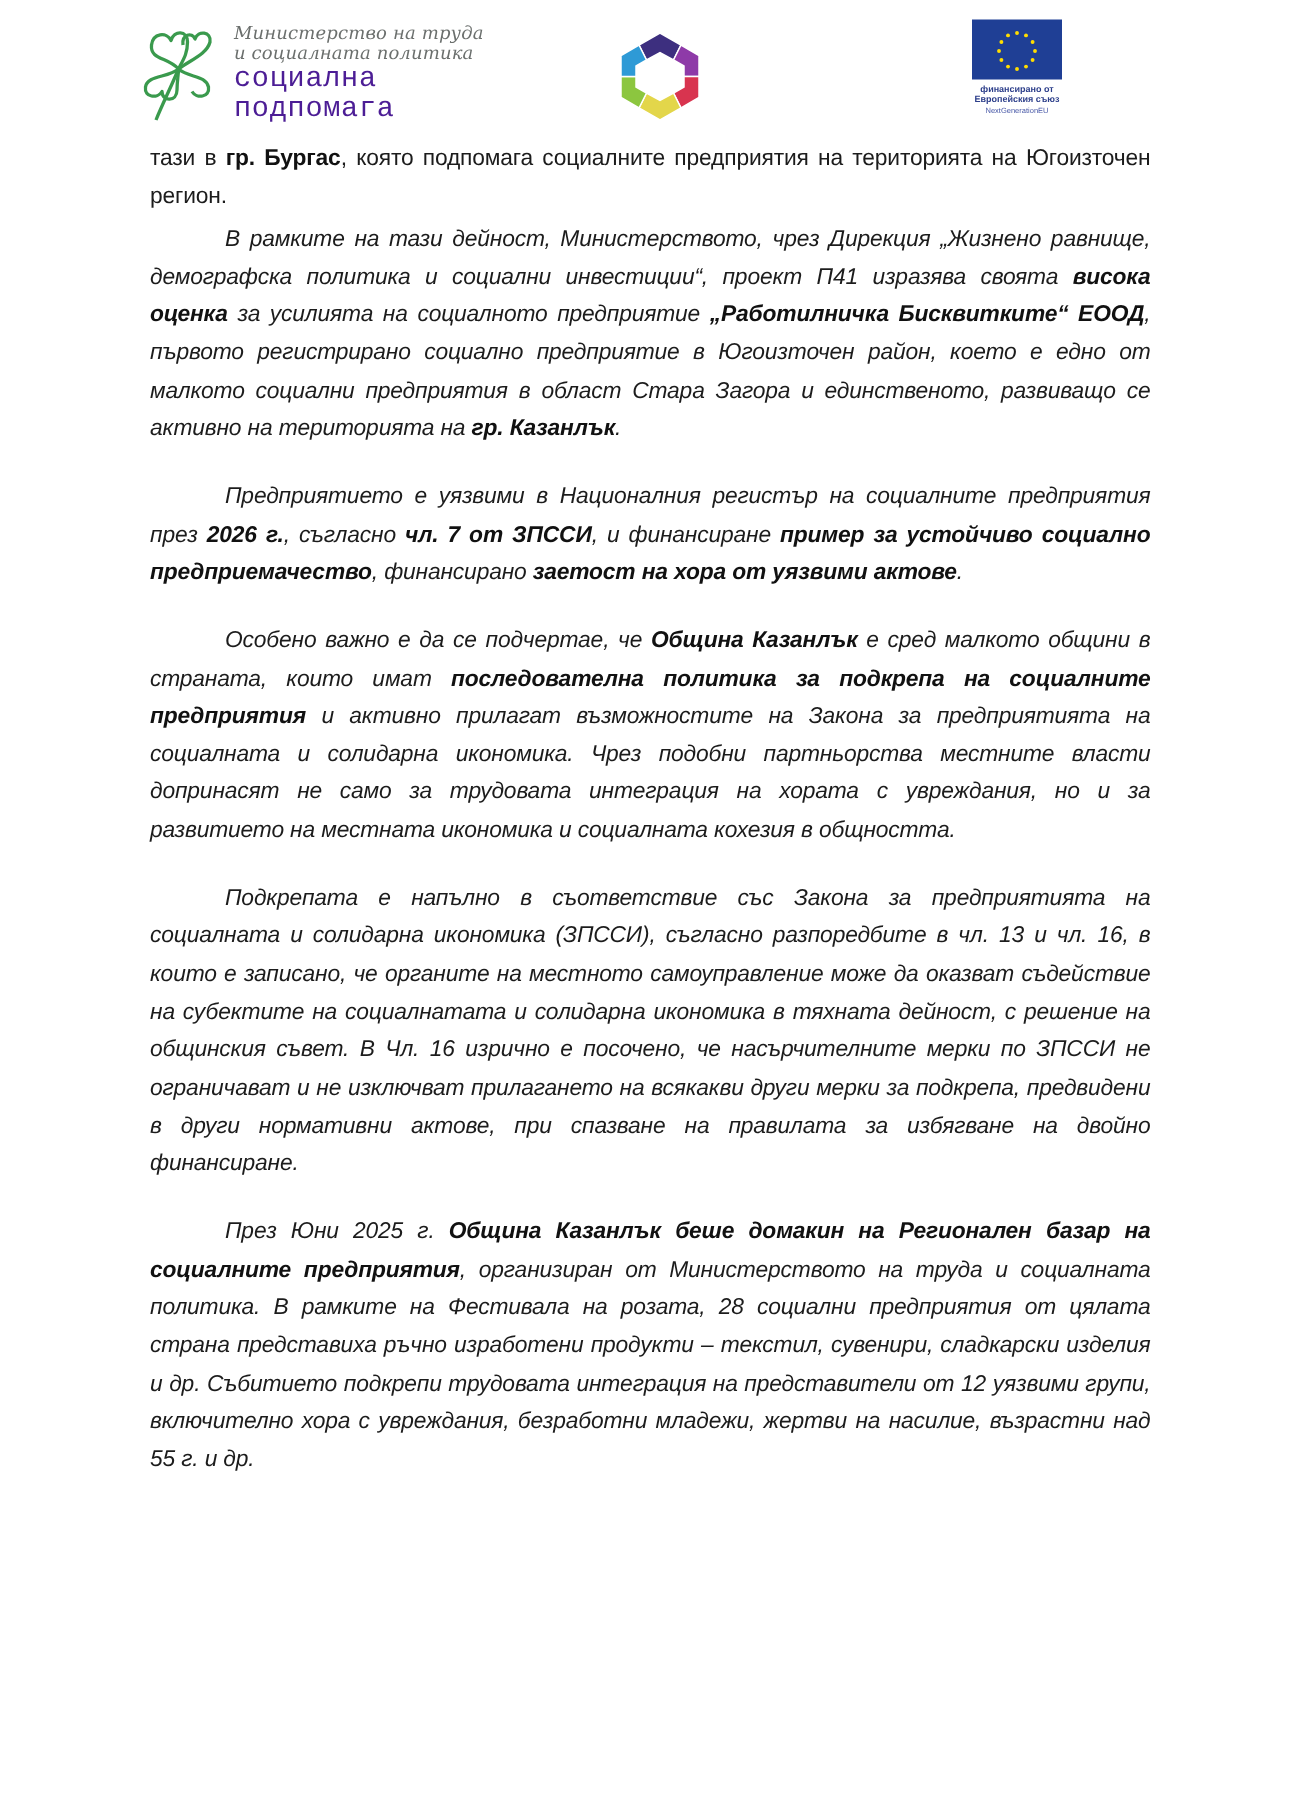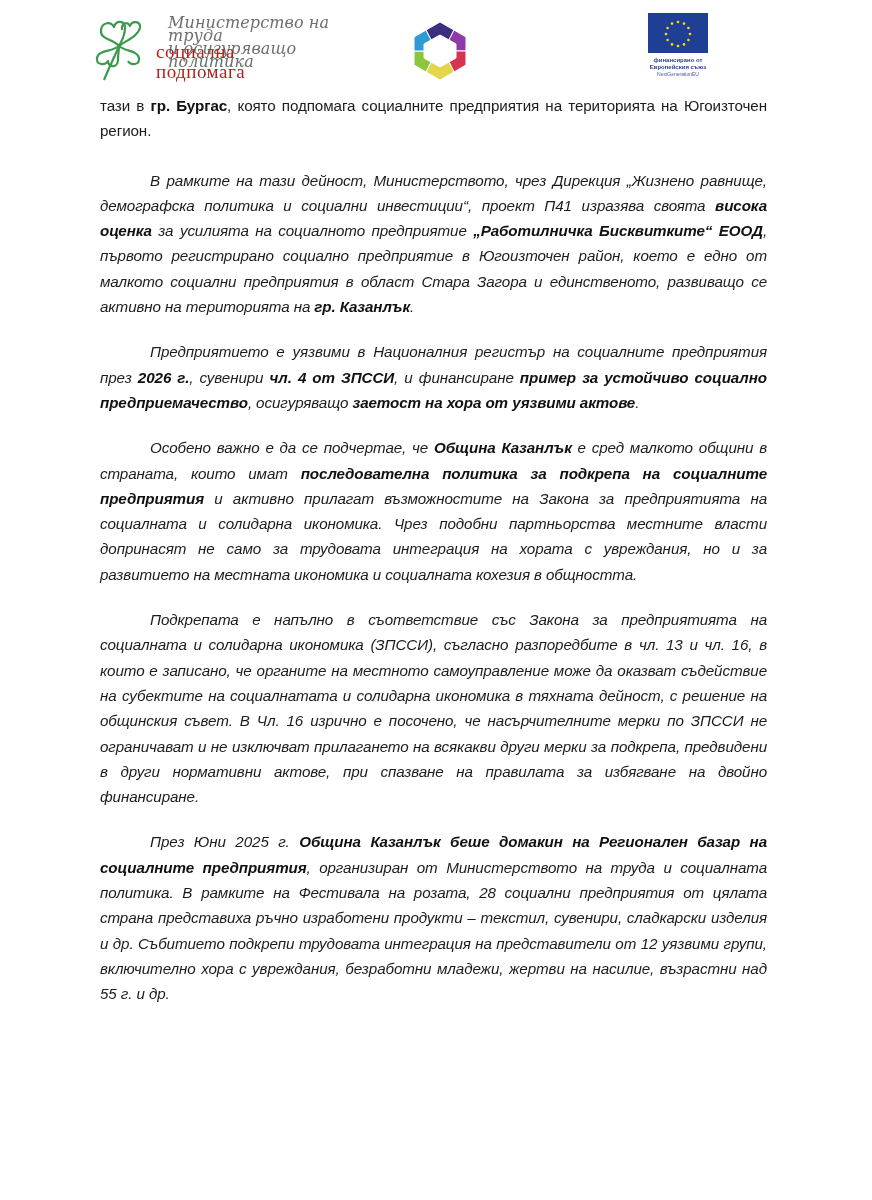--- a/index.html
+++ b/index.html
@@ -3,56 +3,56 @@
 <meta charset="utf-8">
 <style>
   html, body { margin: 0; padding: 0; background: #ffffff; }
   body { width: 872px; height: 1200px; position: relative; overflow: hidden;
          font-family: "Liberation Sans", "DejaVu Sans", sans-serif; color: #1a1a1a; }
 
   .header { position: absolute; left: 0; top: 0; width: 872px; height: 95px; }
 
   .ministry-logo { position: absolute; left: 92px; top: 14px; width: 240px; height: 70px; }
   .ministry-logo .clover { position: absolute; left: 0; top: 2px; width: 54px; height: 66px; }
-  .ministry-logo .ministry-name { position: absolute; left: 76px; top: 2px; font-family: "DejaVu Serif", serif;
-      font-style: italic; font-size: 16px; line-height: 13px; color: #6b6f6d; letter-spacing: 0.1px; }
-  .ministry-logo .brand { position: absolute; left: 64px; top: 28px; font-family: Liberation Serif, serif;
-      font-size: 19px; line-height: 20px; color: #b91c1c; font-weight: normal; letter-spacing: 0.5px; }
+  .ministry-logo .ministry-name { position: absolute; left: 64px; top: 2px; font-family: "DejaVu Serif", serif;
+      font-style: italic; font-size: 12px; line-height: 13px; color: #6b6f6d; letter-spacing: 0.1px; }
+  .ministry-logo .brand { position: absolute; left: 64px; top: 28px; font-family: Liberation Mono, monospace;
+      font-size: 19px; line-height: 20px; color: #4c1d95; font-weight: normal; letter-spacing: 0.5px; }
 
   .hands-logo { position: absolute; left: 409px; top: 20px; width: 62px; height: 62px; }
 
   .eu-logo { position: absolute; left: 640px; top: 13px; width: 76px; height: 72px; text-align: center; }
   .eu-flag { width: 60px; height: 40px; background: #1f3f95; margin: 0 auto; position: relative; }
   .eu-caption { font-size: 6px; line-height: 7px; color: #2c3e8a; font-weight: bold; margin-top: 4px; }
   .eu-sub { font-size: 5px; line-height: 6px; color: #4a5aa8; }
 
   .content { position: absolute; left: 100px; top: 93px; width: 667px; }
   .para { font-size: 15.2px; line-height: 25.3px; text-align: justify; margin: 0 0 20px 0;
           font-family: "Liberation Sans", sans-serif; color: #1c1c1c; letter-spacing: -0.1px; }
   .para.indent { text-indent: 50px; font-style: italic; }
   .para b { font-weight: bold; color: #111; }
-  .p1 { margin-bottom: 24px; }
+  .p1 { margin-bottom: 3px; }
 </style>
 </head>
 <body>
 
 <div class="header">
   <div class="ministry-logo">
     <svg class="clover" viewBox="0 0 54 66">
       <g fill="none" stroke="#3a9a4d" stroke-width="2.2" stroke-linejoin="round">
         <path d="M27 30 C20 22 8 24 9 14 C10 6 19 5 22 11 C24 4 33 4 33 12 C33 20 30 24 27 30 Z"></path>
         <path d="M27 30 C35 24 46 20 48 12 C49 5 40 4 38 10 C36 5 29 7 30 14"></path>
         <path d="M27 30 C20 36 6 34 5 42 C4 49 13 50 16 45 C16 52 26 52 26 44 C26 38 27 34 27 30 Z"></path>
         <path d="M27 30 C34 36 45 34 47 42 C48 49 39 50 36 45"></path>
         <path d="M27 30 C22 42 16 54 12 64"></path>
       </g>
     </svg>
     <div class="ministry-name">
       <div>Министерство на труда</div>
-      <div>и осигуряващо политика</div>
+      <div>и социалната политика</div>
     </div>
     <div class="brand">
       <div>социална</div>
       <div>подпомага</div>
     </div>
   </div>
 
   <svg class="hands-logo" viewBox="0 0 62 62">
     <g stroke="#ffffff" stroke-width="1">
       <polygon points="31,2 45,10 40,20 31,15 22,20 17,10" fill="#3d2f7f"></polygon>
@@ -88,17 +88,17 @@
       <div>финансирано от</div>
       <div>Европейския съюз</div>
     </div>
     <div class="eu-sub">NextGenerationEU</div>
   </div>
 </div>
 
 <div class="content">
   <p class="para p1"><span>тази в </span><b>гр. Бургас</b><span>, която подпомага социалните предприятия на територията на Югоизточен регион.</span></p>
   <p class="para indent"><span>В рамките на тази дейност, Министерството, чрез Дирекция „Жизнено равнище, демографска политика и социални инвестиции“, проект П41 изразява своята </span><b>висока оценка</b><span> за усилията на социалното предприятие </span><b>„Работилничка Бисквитките“ ЕООД</b><span>, първото регистрирано социално предприятие в Югоизточен район, което е едно от малкото социални предприятия в област Стара Загора и единственото, развиващо се активно на територията на </span><b>гр. Казанлък</b><span>.</span></p>
-  <p class="para indent"><span>Предприятието е уязвими в Националния регистър на социалните предприятия през </span><b>2026 г.</b><span>, сувенири </span><b>чл. 4 от ЗПССИ</b><span>, и финансиране </span><b>пример за устойчиво социално предприемачество</b><span>, осигуряващо </span><b>заетост на хора от уязвими актове</b><span>.</span></p>
+  <p class="para indent"><span>Предприятието е уязвими в Националния регистър на социалните предприятия през </span><b>2026 г.</b><span>, съгласно </span><b>чл. 7 от ЗПССИ</b><span>, и финансиране </span><b>пример за устойчиво социално предприемачество</b><span>, финансирано </span><b>заетост на хора от уязвими актове</b><span>.</span></p>
   <p class="para indent"><span>Особено важно е да се подчертае, че </span><b>Община Казанлък</b><span> е сред малкото общини в страната, които имат </span><b>последователна политика за подкрепа на социалните предприятия</b><span> и активно прилагат възможностите на Закона за предприятията на социалната и солидарна икономика. Чрез подобни партньорства местните власти допринасят не само за трудовата интеграция на хората с увреждания, но и за развитието на местната икономика и социалната кохезия в общността.</span></p>
   <p class="para indent"><span>Подкрепата е напълно в съответствие със Закона за предприятията на социалната и солидарна икономика (ЗПССИ), съгласно разпоредбите в чл. 13 и чл. 16, в които е записано, че органите на местното самоуправление може да оказват съдействие на субектите на социалнатата и солидарна икономика в тяхната дейност, с решение на общинския съвет. В Чл. 16 изрично е посочено, че насърчителните мерки по ЗПССИ не ограничават и не изключват прилагането на всякакви други мерки за подкрепа, предвидени в други нормативни актове, при спазване на правилата за избягване на двойно финансиране.</span></p>
   <p class="para indent"><span>През Юни 2025 г. </span><b>Община Казанлък беше домакин на Регионален базар на социалните предприятия</b><span>, организиран от Министерството на труда и социалната политика. В рамките на Фестивала на розата, 28 социални предприятия от цялата страна представиха ръчно изработени продукти – текстил, сувенири, сладкарски изделия и др. Събитието подкрепи трудовата интеграция на представители от 12 уязвими групи, включително хора с увреждания, безработни младежи, жертви на насилие, възрастни над 55 г. и др.</span></p>
 </div>
 
 </body></html>

